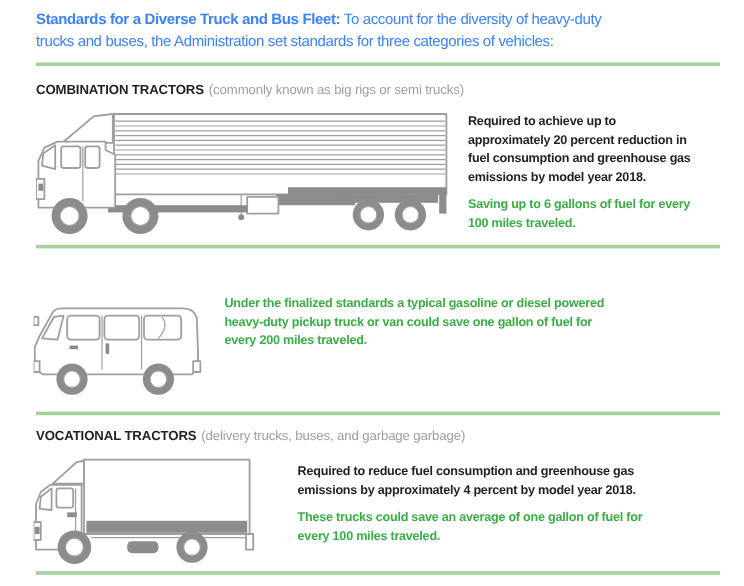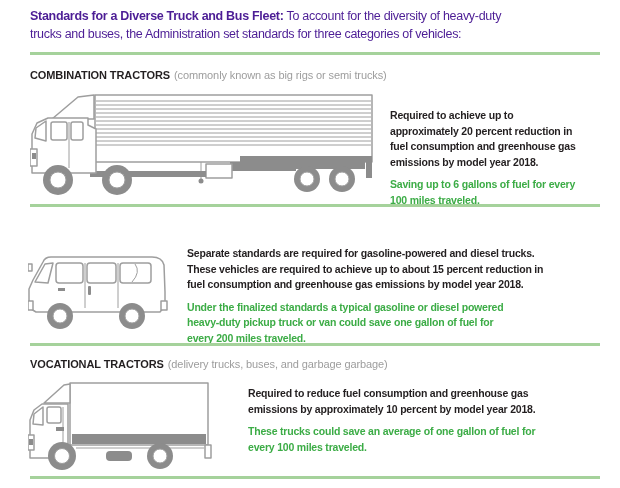--- a/index.html
+++ b/index.html
@@ -10,21 +10,21 @@
     width: 620px;
     height: 488px;
     background: #ffffff;
     overflow: hidden;
   }
   .intro {
     position: absolute;
     left: 30px; top: 7px; width: 578px;
     font-size: 12.5px; line-height: 18px;
     letter-spacing: -0.3px;
-    color: #4c1d95;
+    color: #3b82f6;
     white-space: pre-line;
   }
   .intro-bold { font-weight: 700; }
   .divider {
     position: absolute;
     left: 30px; width: 570px; height: 3px;
     background: #a5d29b;
     border: none;
   }
   .d1 { top: 52px; }
@@ -37,21 +37,21 @@
     font-size: 11px; line-height: 14px;
     letter-spacing: -0.1px;
     white-space: nowrap;
   }
   .h1 { top: 68px; }
   .h2 { top: 218px; }
   .h3 { top: 357px; }
   .sec-title { font-weight: 700; color: #231f20; }
   .sec-sub { font-weight: 400; color: #9d9d9d; margin-left: 4px; }
   .textblock { position: absolute; }
-  .t1 { left: 390px; top: 108px;  width: 230px; }
+  .t1 { left: 390px; top: 94px;  width: 230px; }
   .t2 { left: 187px; top: 246px; width: 433px; }
   .t3 { left: 248px; top: 386px; width: 370px; }
   .req, .sav {
     font-size: 10.5px; font-weight: 700;
     line-height: 15.5px;
     letter-spacing: -0.2px;
     white-space: pre-line;
   }
   .req { color: #231f20; margin-bottom: 7px; }
   .sav { color: #3cac46; }
@@ -139,23 +139,20 @@
     <rect class="ln" x="133" y="51" width="6" height="9"></rect>
     <circle class="dk" cx="32" cy="66" r="13"></circle>
     <circle cx="32" cy="66" r="7" fill="#ffffff"></circle>
     <circle class="ln-thin" cx="32" cy="66" r="7"></circle>
     <circle class="dk" cx="104" cy="66" r="13"></circle>
     <circle cx="104" cy="66" r="7" fill="#ffffff"></circle>
     <circle class="ln-thin" cx="104" cy="66" r="7"></circle>
   </svg>
 
   <div class="textblock t2">
-    <p class="req">Separate standards are required for gasoline-powered and diesel trucks.
-These vehicles are required to achieve up to about 15 percent reduction in
-fuel consumption and greenhouse gas emissions by model year 2018.</p>
     <p class="sav">Under the finalized standards a typical gasoline or diesel powered
 heavy-duty pickup truck or van could save one gallon of fuel for
 every 200 miles traveled.</p>
   </div>
 
   <div class="divider d3"></div>
 
   <h2 class="sec-head h3"><span class="sec-title">VOCATIONAL TRACTORS</span><span class="sec-sub">(delivery trucks, buses, and garbage garbage)</span></h2>
 
   <svg class="illus i3" width="192" height="92" viewBox="0 0 192 92">
@@ -178,20 +175,20 @@
     <circle class="dk" cx="34" cy="76" r="14"></circle>
     <circle cx="34" cy="76" r="7.5" fill="#ffffff"></circle>
     <circle class="ln-thin" cx="34" cy="76" r="7.5"></circle>
     <circle class="dk" cx="132" cy="76" r="13"></circle>
     <circle cx="132" cy="76" r="7" fill="#ffffff"></circle>
     <circle class="ln-thin" cx="132" cy="76" r="7"></circle>
   </svg>
 
   <div class="textblock t3">
     <p class="req">Required to reduce fuel consumption and greenhouse gas
-emissions by approximately 10 percent by model year 2018.</p>
+emissions by approximately 4 percent by model year 2018.</p>
     <p class="sav">These trucks could save an average of one gallon of fuel for
 every 100 miles traveled.</p>
   </div>
 
   <div class="divider d4"></div>
 
 </div>
 
 </body></html>

